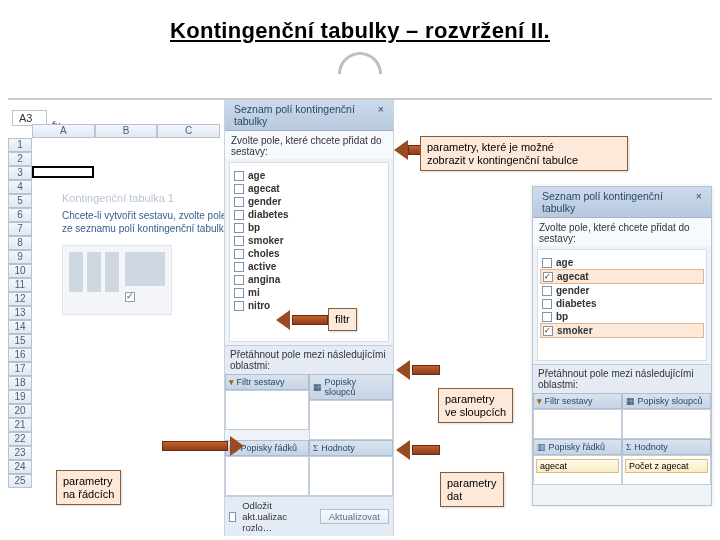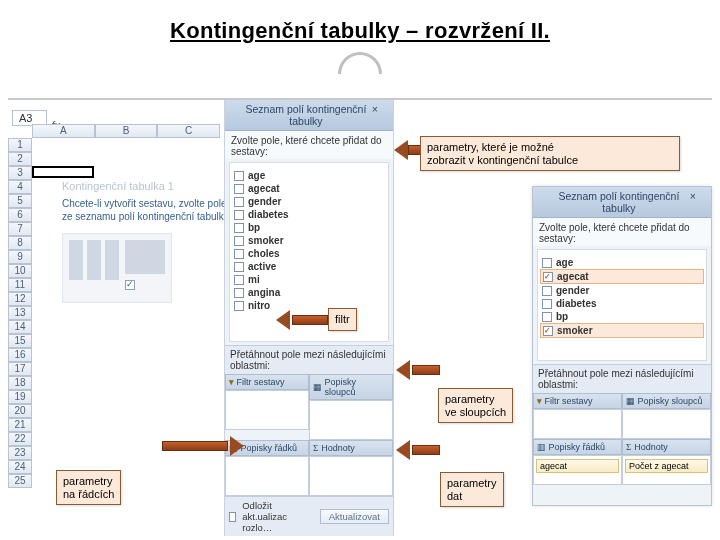--- a/index.html
+++ b/index.html
@@ -10,32 +10,32 @@
   .excel-left { position:absolute; top:0; left:0; width:212px; height:100%; background:#fff; }
   .name-box { position:absolute; top:4px; left:4px; display:flex; align-items:center; gap:4px; font-size:11px;}
   .name-box .cellref{ border:1px solid #b5c4d6; background:#fff; padding:1px 14px 1px 6px; color:#333;}
   .name-box .fx{ font-style:italic; color:#555;margin-top:15px;}
   .cols { position:absolute; top:24px; left:24px; right:0; height:14px; display:flex; }
   .col { flex:1; background:linear-gradient(#f4f7fb,#e0e8f2); border:1px solid #b7c3d3; text-align:center; font-size:10px; color:#4c6079;}
   .rowhdr { position:absolute; top:38px; left:0; width:24px; }
   .rh { height:14px; border:1px solid #b7c3d3; background:linear-gradient(#f4f7fb,#e0e8f2); text-align:center; font-size:10px; color:#4c6079;}
   .cells { position:absolute; top:38px; left:24px; right:0; bottom:20px; }
   .selcell { position:absolute; top:28px; left:0; width:62px; height:12px; border:2px solid #000;}
-  .pivot-placeholder { position:absolute; top:42px; left:30px; width:170px; font-size:10px; color:#366091;}
+  .pivot-placeholder { position:absolute; top:54px; left:30px; width:170px; font-size:10px; color:#366091;}
   .pvt-title{ color:#b8c4d3; font-size:11px; margin-bottom:6px;}
   .pvt-text{ color:#366091; line-height:1.25; margin-bottom:10px;}
   .pvt-img{ width:110px; height:70px; background:#f3f5f8; border:1px solid #e0e6ee; position:relative;}
   .pvt-img .blk{position:absolute; background:#cfd7e2;}
   .pvt-img .chk{position:absolute; width:10px; height:10px; border:1px solid #8fa1b8; background:#fff; top:46px; left:62px;}
   .pvt-img .chk::after{content:"✓"; color:#2f6b2f; font-size:9px; position:absolute; top:-2px; left:0;}
   .sheet-tabs{position:absolute; bottom:0; left:0; height:18px; display:flex; align-items:center; font-size:10px;}
   .tab{ padding:1px 10px; background:#fff; border:1px solid #b7c3d3; border-bottom:none; border-radius:3px 3px 0 0; color:#1f497d; margin-left:4px;}
   .tab.inactive{ background:#e9edf3; color:#777;}
   .tasklets { position:absolute; top:0; left:216px; width:170px; height:100%; border-left:1px solid #c9d2de; border-right:1px solid #c9d2de; background:#eef3f8;}
-  .tl-title{ background:linear-gradient(#cddbec,#b7c9de); color:#2c4767; font-size:10.5px; padding:3px 15px; display:flex; justify-content:space-between; border-bottom:1px solid #9fb2c8;text-align:center;}
+  .tl-title{ background:linear-gradient(#cddbec,#b7c9de); color:#2c4767; font-size:10.5px; padding:3px 9px; display:flex; justify-content:space-between; border-bottom:1px solid #9fb2c8;}
   .tl-close{ cursor:default;}
   .tl-prompt{ font-size:10px; color:#333; padding:4px 6px 2px; background:#f7fafd;}
   .tl-list{ padding:6px 4px; background:#fff; border:1px solid #d3dce7; margin:3px 4px; height:180px; overflow:hidden;font-weight:bold;}
   .tl-item{ display:flex; align-items:center; gap:4px; font-size:10px; color:#333; padding:1px 0;}
   .tl-item .cb{ width:10px; height:10px; border:1px solid #7f93ab; background:#fff; flex-shrink:0;}
   .tl-item.checked .cb{ background:#fff;}
   .tl-item.checked .cb::after{content:"✓"; font-size:8px; color:#b05b00; position:relative; top:-3px;}
   .tl-item.hl{ background:#fde9d9; border:1px solid #e5b48a; margin:0 -2px; padding-left:2px;}
   .drag-hdr{ font-size:10px; color:#333; background:#e4ebf4; padding:3px 5px; border-top:1px solid #c2cedb;}
   .drop-grid{ display:grid; grid-template-columns:1fr 1fr; grid-template-rows:auto auto; gap:0; font-size:9px;}
@@ -55,21 +55,21 @@
 </style>
 </head>
 <body>
 
 <div class="slide-title">Kontingenční tabulky – rozvržení II.</div>
 <div class="deco-arc"></div>
 
 <div class="stage">
 
 
-  <div class="callout" style="top:36px; left:412px; width:260px;">
+  <div class="callout" style="top:36px; left:412px; width:208px;">
     <span>parametry, které je možné</span><br>
     <span>zobrazit v kontingenční tabulce</span>
   </div>
   <div class="callout" style="top:208px; left:320px;">filtr</div>
   <div class="callout" style="top:288px; left:430px;">
     <span>parametry</span><br>
     <span>ve sloupcích</span>
   </div>
   <div class="callout" style="top:370px; left:48px;">
     <span>parametry</span><br>
@@ -188,25 +188,25 @@
         <div class="tl-item">
           <span class="cb"></span>
           <span>choles</span>
         </div>
         <div class="tl-item">
           <span class="cb"></span>
           <span>active</span>
         </div>
         <div class="tl-item">
           <span class="cb"></span>
+          <span>angina</span>
+        </div>
+        <div class="tl-item">
+          <span class="cb"></span>
           <span>mi</span>
-        </div>
-        <div class="tl-item">
-          <span class="cb"></span>
-          <span>angina</span>
         </div>
         <div class="tl-item">
           <span class="cb"></span>
           <span>nitro</span>
         </div>
       </div>
     <div class="drag-hdr">Přetáhnout pole mezi následujícími oblastmi:</div>
     <div class="drop-grid">
       <div>
         <div class="dz-label">

